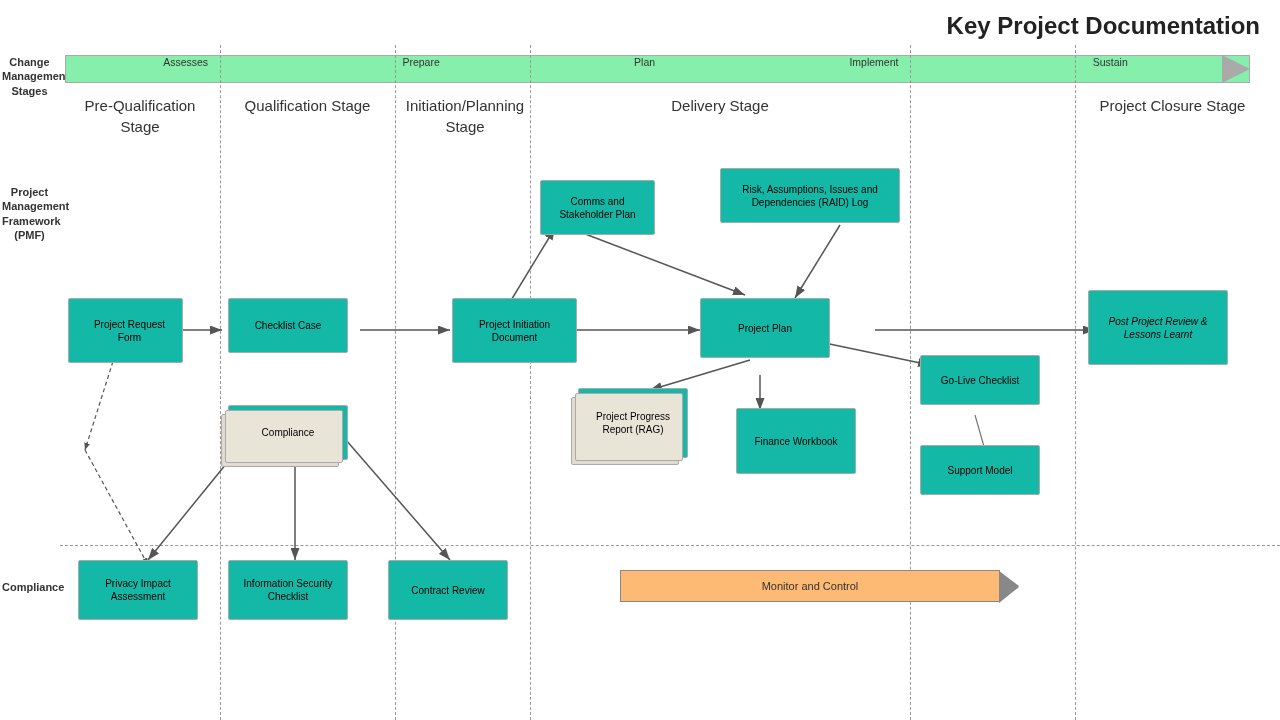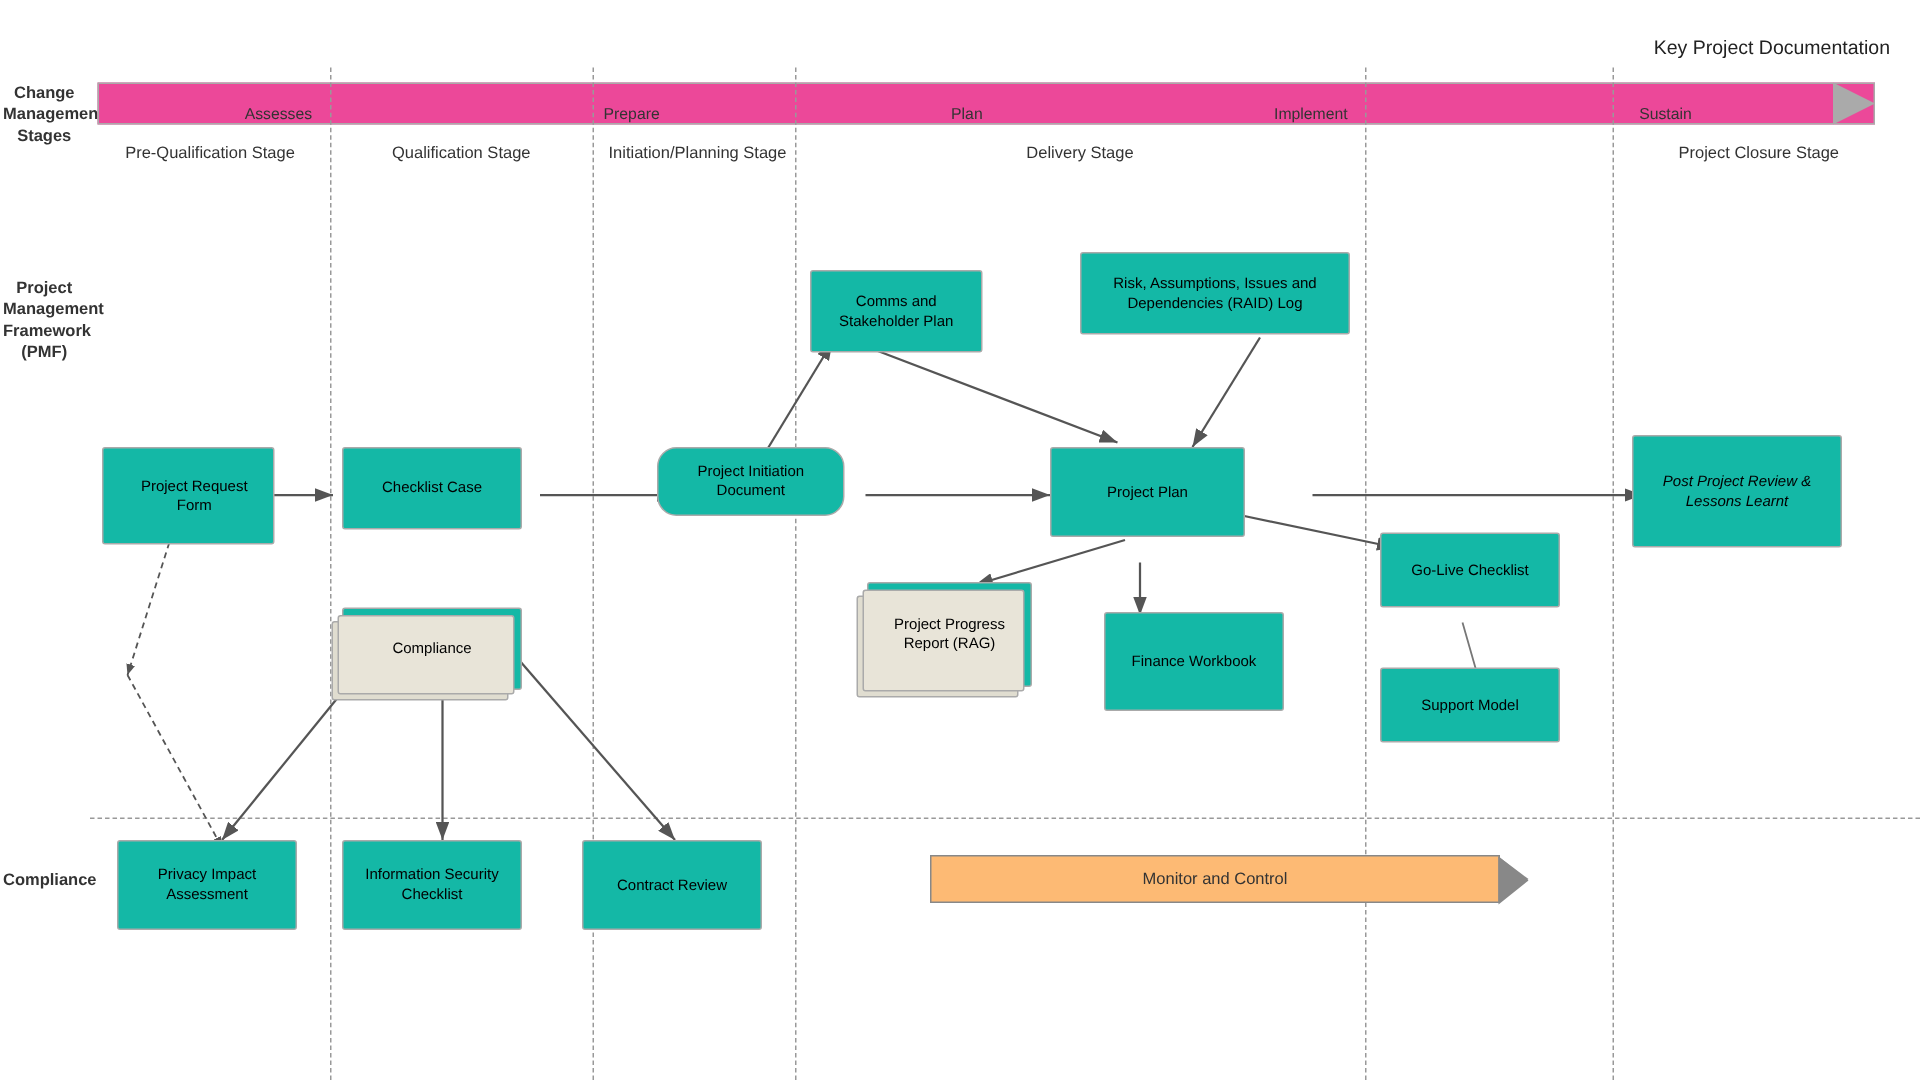--- a/index.html
+++ b/index.html
@@ -9,24 +9,23 @@
       width: 1280px;
       height: 720px;
       overflow: hidden;
       position: relative;
     }
 
     #main-title {
       position: absolute;
       top: 12px;
       right: 20px;
-      font-size: 13px;
-      font-weight: normal;
+      font-size: 24px;
+      font-weight: bold;
       color: #222;
-      margin-top: 12px;
     }
 
     
     .left-label {
       position: absolute;
       left: 0;
       font-size: 11px;
       font-weight: bold;
       color: #333;
       text-align: center;
@@ -48,21 +47,21 @@
       position: absolute;
       left: 60px;
       right: 0;
       height: 1px;
       border-top: 1px dashed #999;
     }
 
     
     .stage-label {
       position: absolute;
-      font-size: 11px;
+      font-size: 15px;
       color: #333;
       text-align: center;
       line-height: 1.4;
     }
 
     
     .doc-box {
       position: absolute;
       background: #14b8a6;
       border: 1px solid #aaa;
@@ -143,21 +142,21 @@
   <span>Change Management Stages</span>
 </div>
 <div class="left-label" style="top:185px; left:2px; width:55px;">
   <span>Project Management Framework (PMF)</span>
 </div>
 <div class="left-label" style="top:580px; left:2px; width:55px;">
   <span>Compliance</span>
 </div>
 
 <div style="position:absolute; top:55px; left:65px; right:30px; height:28px;">
-  <div style="position:absolute; left:0; right:0; top:0; height:28px; background:#ec4899; border:1.5px solid #aaa; display:flex; align-items:flex-end; justify-content:space-around; font-size:10.5px; color:#333; padding-right:24px;">
+  <div style="position:absolute; left:0; right:0; top:0; height:28px; background:#86efac; border:1.5px solid #aaa; display:flex; align-items:flex-start; justify-content:space-around; font-size:10.5px; color:#333; padding-right:24px;">
     <span>Assesses</span>
     <span>Prepare</span>
     <span>Plan</span>
     <span>Implement</span>
     <span>Sustain</span>
   </div>
 
   <div style="position:absolute; right:0; top:0; width:0; height:0; border-top:14px solid transparent; border-bottom:14px solid transparent; border-left:28px solid #aaa;"></div>
 </div>
 
@@ -228,21 +227,21 @@
 </div>
 
 <div class="doc-box stacked" style="left:228px; top:405px; width:120px; height:55px; z-index:1;">
   <span>Compliance</span>
 </div>
 
 <div class="doc-box" style="left:540px; top:180px; width:115px; height:55px;">
   <span>Comms and Stakeholder Plan</span>
 </div>
 
-<div class="doc-box" style="left:438px; top:298px; width:125px; height:46px;border-radius:13px;">
+<div class="doc-box" style="left:452px; top:298px; width:125px; height:65px;">
   <span>Project Initiation Document</span>
 </div>
 
 <div class="doc-box" style="left:720px; top:168px; width:180px; height:55px;">
   <span>Risk, Assumptions, Issues and Dependencies (RAID) Log</span>
 </div>
 
 <div class="doc-box" style="left:700px; top:298px; width:130px; height:60px;">
   <span>Project Plan</span>
 </div>

